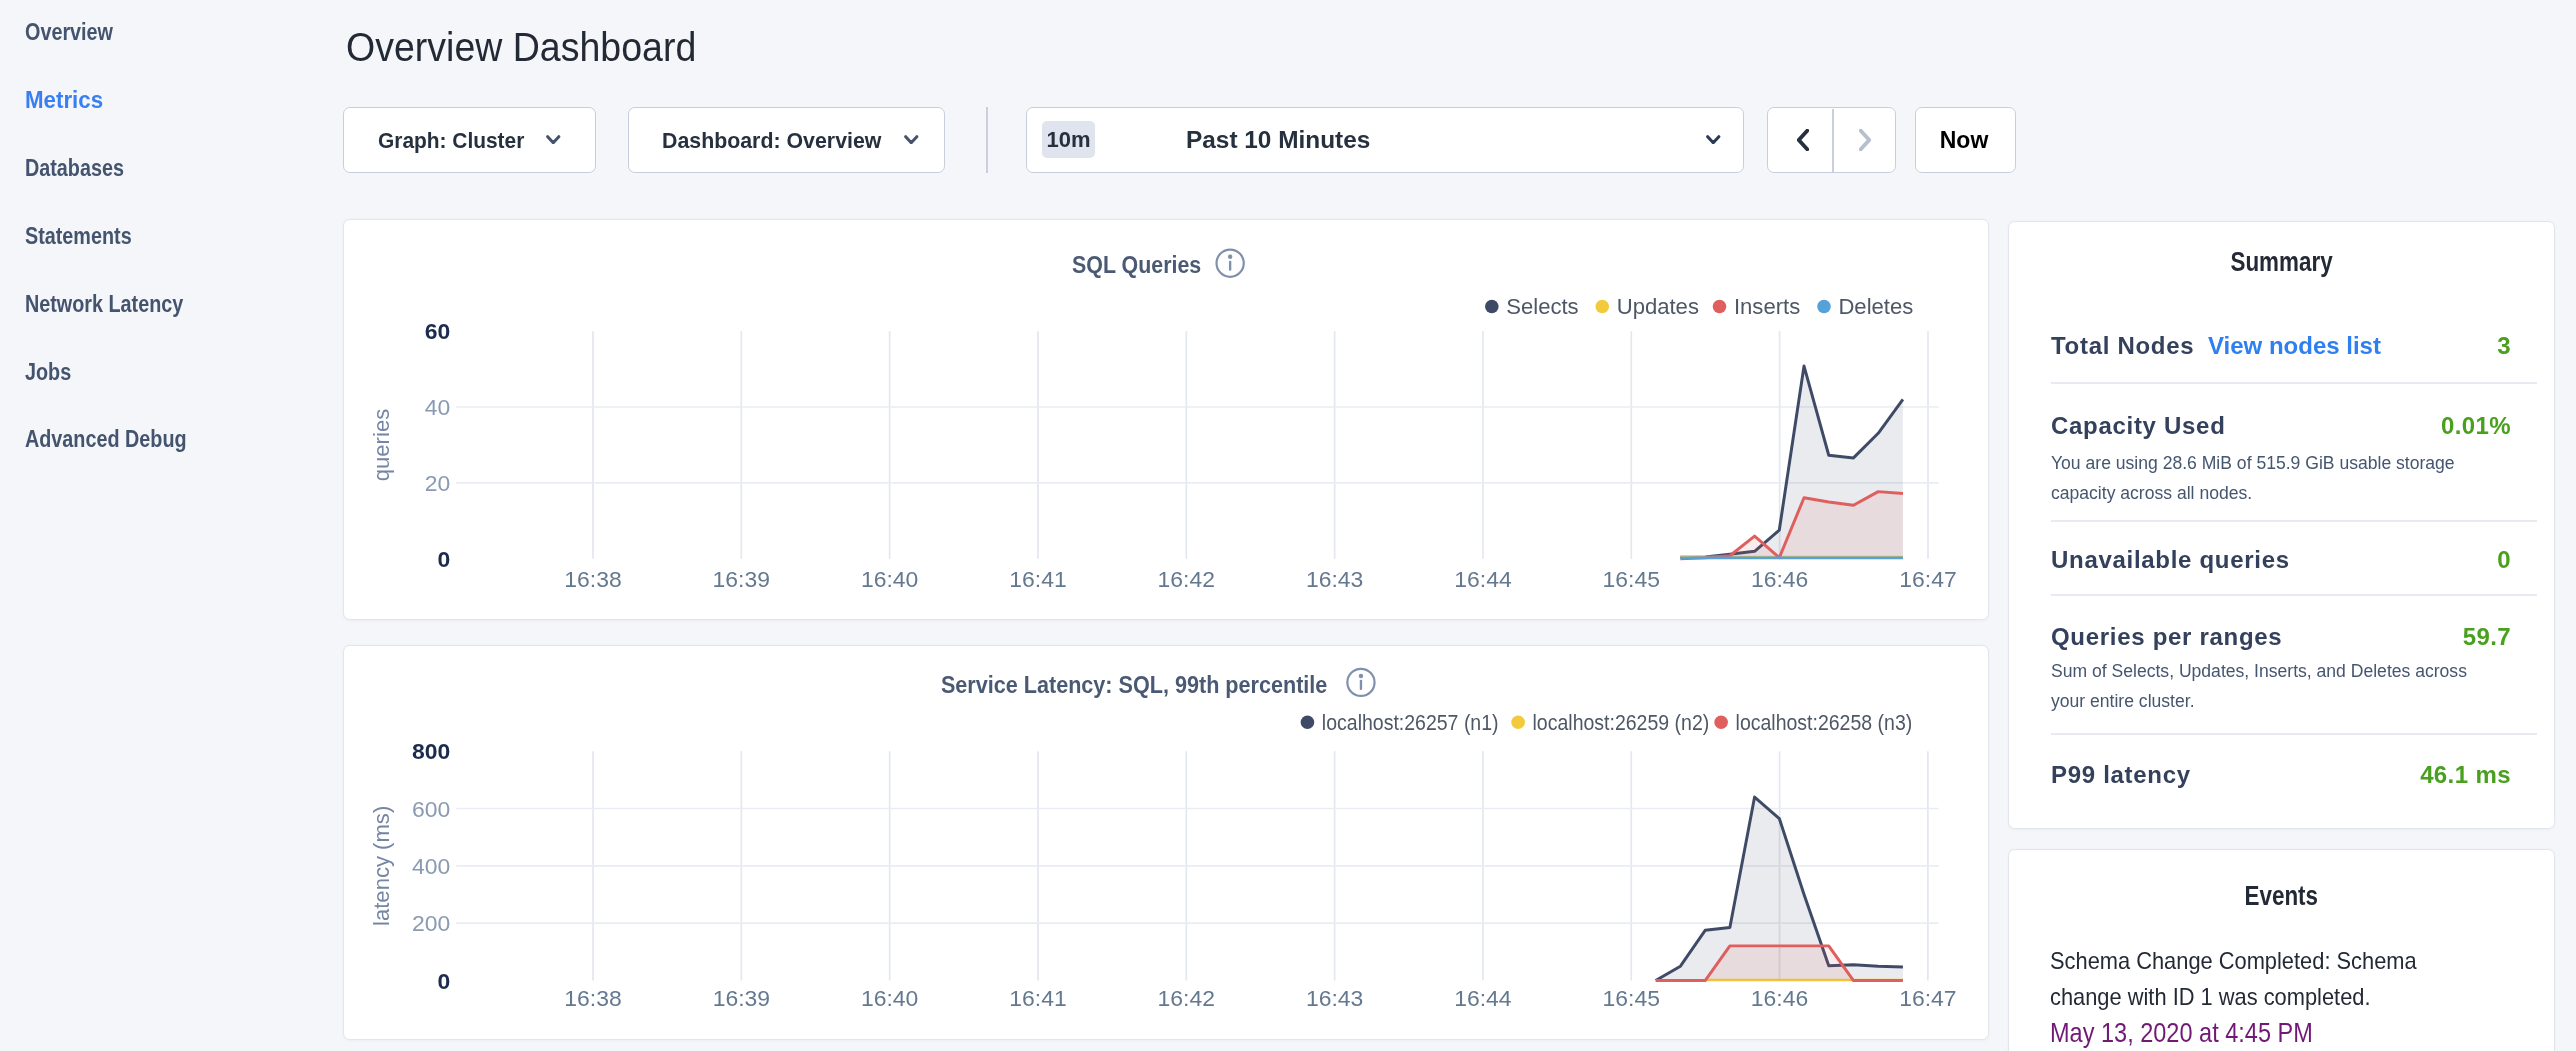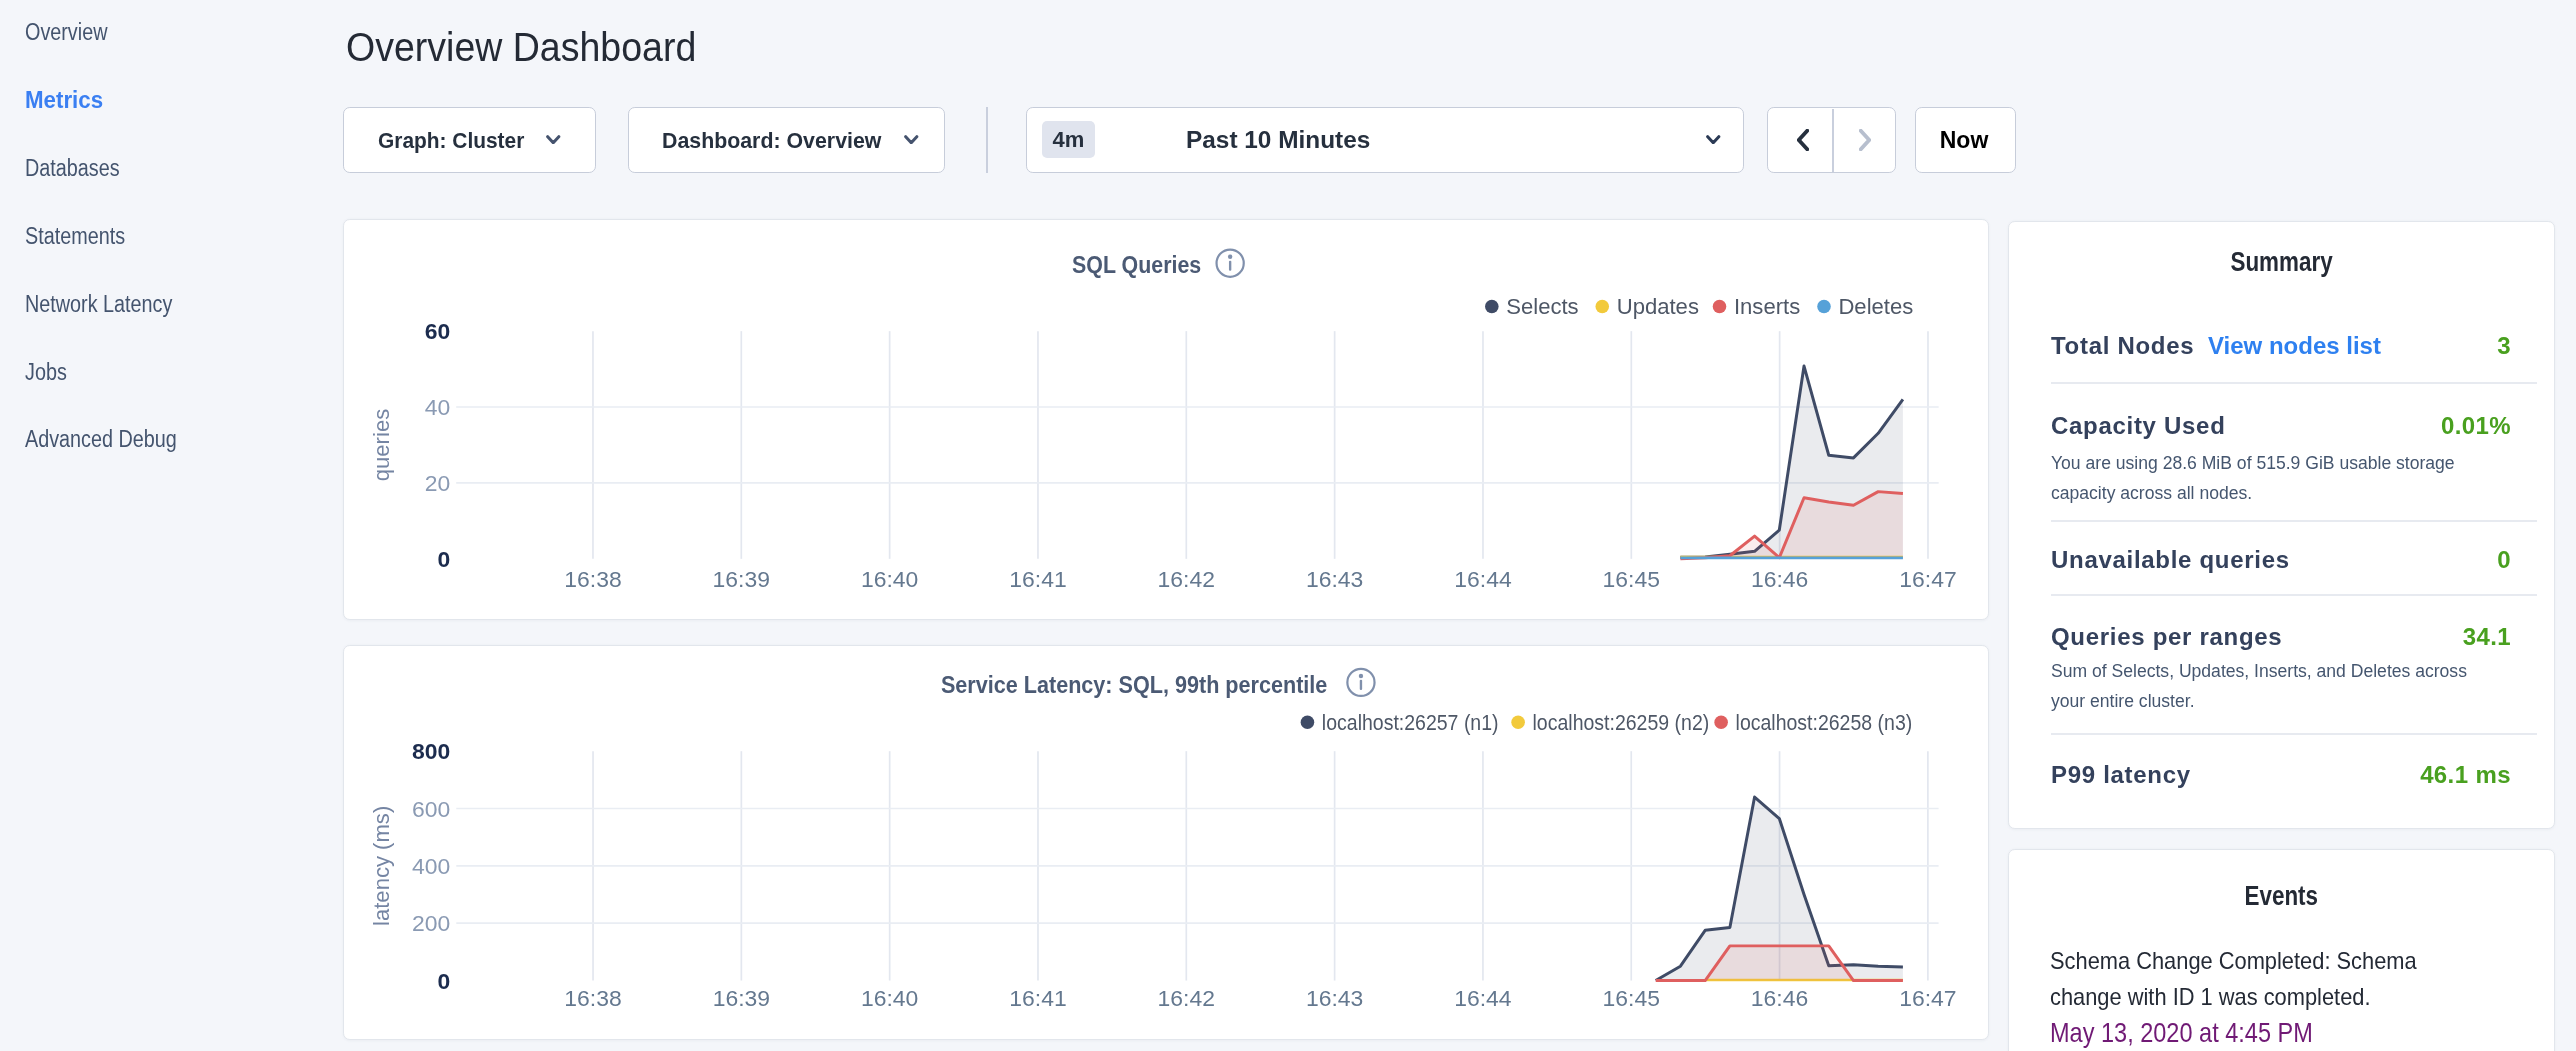--- a/index.html
+++ b/index.html
@@ -1,17 +1,17 @@
 <!DOCTYPE html>
 <html style="font-size:13.6px"><head>
 <meta charset="utf-8">
 <style>
 * { margin:0; padding:0; box-sizing:border-box; }
 html,body { width:2576px; height:1051px; background:#f4f6fa; font-family:"Liberation Sans", sans-serif; position:relative; overflow:hidden; }
-.nav { position:absolute; left:25px; height:34px; line-height:34px; font-size:23px; color:#44546e; }
+.nav { position:absolute; left:25px; height:34px; line-height:34px; font-size:23px; color:#44546e;font-weight:bold; }
 .nav span { display:inline-block; transform:scaleX(0.86); transform-origin:0 50%; }
 .nav.active { color:#3a7ff2; font-weight:700;text-decoration:underline; }
 .nav.active span { transform:scaleX(0.97); }
 h1 { position:absolute; left:346px; top:24px; font-size:41px; font-weight:400; color:#242a35; }
 h1 span { display:inline-block; transform:scaleX(0.915); transform-origin:0 50%; }
 .ctl { position:absolute; top:107px; height:66px; background:#fff; border:1.7px solid #c7cdda; border-radius:6.8px; }
 .ctl-txt { position:absolute; top:109px; height:63px; line-height:63px; font-size:22px; font-weight:700; color:#26303e; white-space:nowrap; }
 .ctl-txt span { display:inline-block; transform-origin:0 50%; }
 .card { position:absolute; background:#fff; border:1.7px solid #e2e6ec; border-radius:6.8px; box-shadow:0 0.9px 2.6px rgba(60,70,90,0.05); }
 .stat { position:absolute; left:2051px; font-size:24px; font-weight:700; color:#34415c; letter-spacing:0.7px; white-space:nowrap; }
@@ -37,21 +37,21 @@
 <svg style="position:absolute;left:546px;top:135px" width="14.5" height="9.4" viewBox="0 0 17 11">
     <polyline points="2,2 8.5,9 15,2" fill="none" stroke="#45536e" stroke-width="3.6" stroke-linecap="round" stroke-linejoin="round"></polyline>
   </svg>
 <div class="ctl" style="left:628px;width:317px"></div>
 <div class="ctl-txt" style="left:662px"><span style="transform:scaleX(0.97)">Dashboard: Overview</span></div>
 <svg style="position:absolute;left:904px;top:135px" width="14.5" height="9.4" viewBox="0 0 17 11">
     <polyline points="2,2 8.5,9 15,2" fill="none" stroke="#45536e" stroke-width="3.6" stroke-linecap="round" stroke-linejoin="round"></polyline>
   </svg>
 <div style="position:absolute;left:986px;top:107px;width:1.7px;height:66px;background:#c9cfdd"></div>
 <div class="ctl" style="left:1026px;width:718px"></div>
-<div style="position:absolute;left:1042px;top:121px;width:53px;height:37px;background:#e0e4ee;border-radius:5.1px;text-align:center;line-height:37px;font-size:22px;font-weight:700;color:#26303e">4m</div>
+<div style="position:absolute;left:1042px;top:121px;width:53px;height:37px;background:#e0e4ee;border-radius:5.1px;text-align:center;line-height:37px;font-size:22px;font-weight:700;color:#26303e">10m</div>
 <div class="ctl-txt" style="left:1186px;font-size:23px"><span style="transform:scaleX(1.06)">Past 10 Minutes</span></div>
 <svg style="position:absolute;left:1706px;top:135px" width="14.5" height="9.4" viewBox="0 0 17 11">
     <polyline points="2,2 8.5,9 15,2" fill="none" stroke="#2b3a55" stroke-width="3.6" stroke-linecap="round" stroke-linejoin="round"></polyline>
   </svg>
 <div class="ctl" style="left:1767px;width:129px"></div>
 <div style="position:absolute;left:1832px;top:109px;width:1.7px;height:63px;background:#c9cfdd"></div>
 <svg style="position:absolute;left:1797px;top:129px" width="12" height="22" viewBox="0 0 14 26">
     <polyline points="12,2 2,13.0 12,24" fill="none" stroke="#26303e" stroke-width="4.6" stroke-linecap="round" stroke-linejoin="round"></polyline>
   </svg>
 <svg style="position:absolute;left:1859px;top:129px" width="12" height="22" viewBox="0 0 14 26">
@@ -163,21 +163,21 @@
 <div class="statval" style="top:332px">3</div>
 <div class="divider" style="top:382px"></div>
 <div class="stat" style="top:412px">Capacity Used</div>
 <div class="statval" style="top:412px">0.01%</div>
 <div class="sub" style="top:448px">You are using 28.6 MiB of 515.9 GiB usable storage<br>capacity across all nodes.</div>
 <div class="divider" style="top:520px"></div>
 <div class="stat" style="top:546px">Unavailable queries</div>
 <div class="statval" style="top:546px">0</div>
 <div class="divider" style="top:594px"></div>
 <div class="stat" style="top:623px">Queries per ranges</div>
-<div class="statval" style="top:623px">34.1</div>
+<div class="statval" style="top:623px">59.7</div>
 <div class="sub" style="top:656px">Sum of Selects, Updates, Inserts, and Deletes across<br>your entire cluster.</div>
 <div class="divider" style="top:733px"></div>
 <div class="stat" style="top:761px">P99 latency</div>
 <div class="statval" style="top:761px">46.1 ms</div>
 
 <div class="card" style="left:2008px;top:849px;width:547px;height:255px"></div>
 <div class="cardtitle" style="top:881px"><span>Events</span></div>
 <div style="position:absolute;left:2050px;top:943px;width:442px;font-size:24px;line-height:36px;color:#242a35;transform:scaleX(0.91);transform-origin:0 0;white-space:nowrap">Schema Change Completed: Schema<br>change with ID 1 was completed.</div>
 <div style="position:absolute;left:2050px;top:1017px;font-size:28px;color:#701a75"><span style="display:inline-block;transform:scaleX(0.84);transform-origin:0 50%">May 13, 2020 at 4:45 PM</span></div>
 

